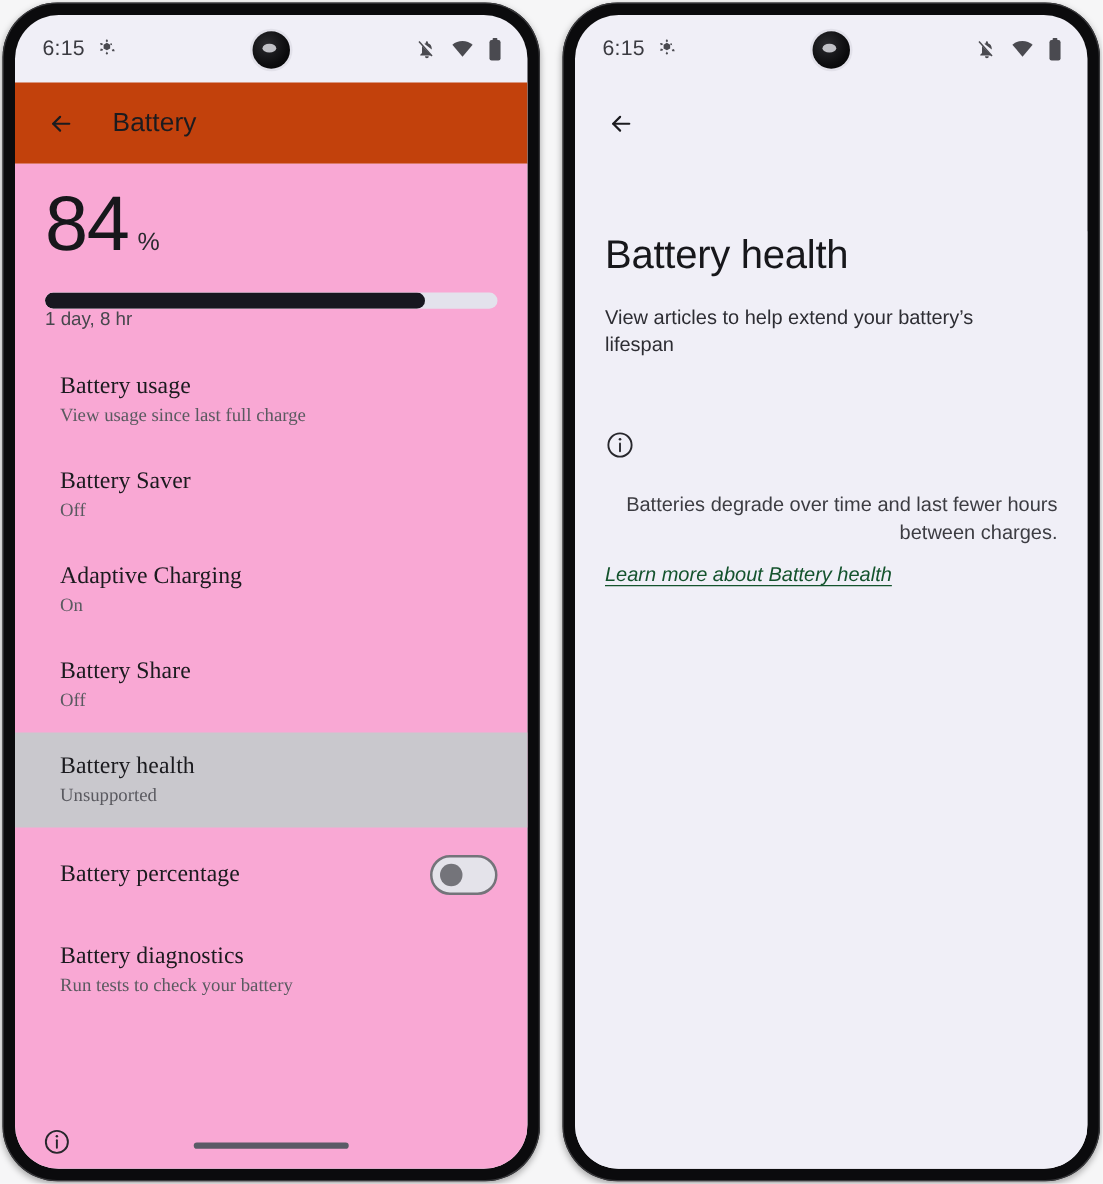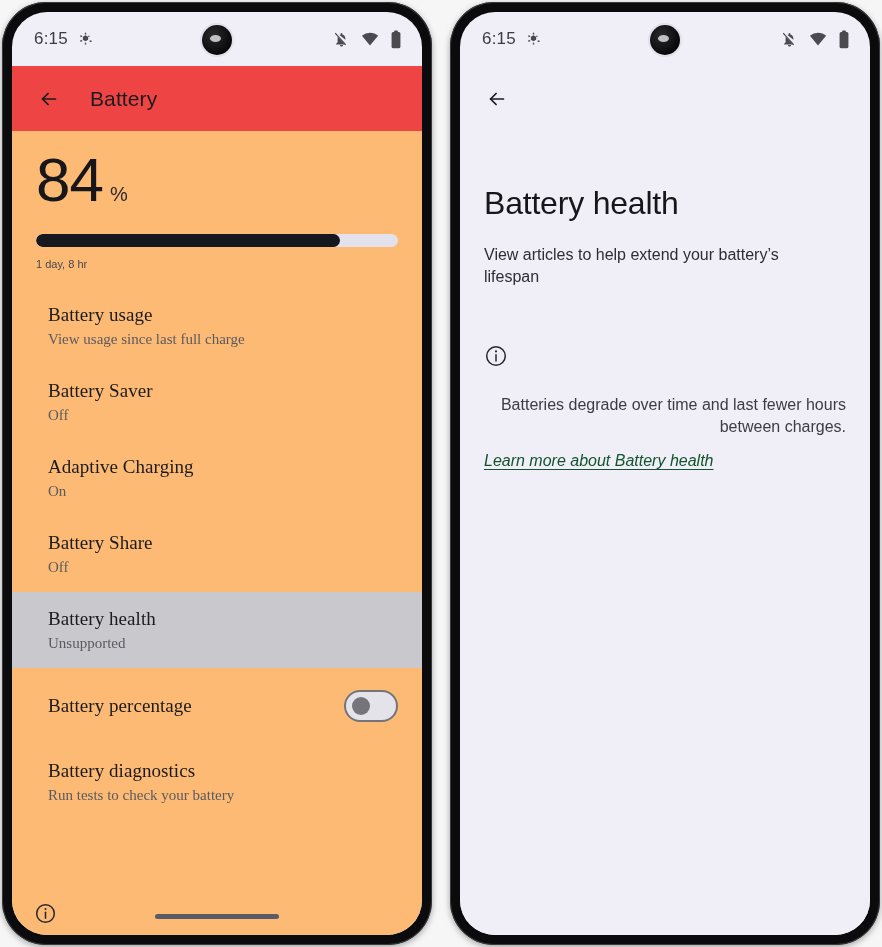--- a/index.html
+++ b/index.html
@@ -106,42 +106,42 @@
     transform: rotate(-18px);
   }
 
   
   .appbar {
     height: 65px;
     display: flex;
     align-items: center;
     padding: 0 20px 0 22px;
     box-sizing: border-box;
-    background: #ef4444;
+    background: #c2410c;
   }
   .appbar.plain { background: transparent; }
   .back-arrow {
     width: 30px;
     height: 30px;
     display: flex;
     align-items: center;
     justify-content: center;
     cursor: pointer;
     flex: none;
   }
   .appbar-title {
     font-size: 21px;
     color: #1b1b1f;
     margin-left: 26px;
     letter-spacing: 0.1px;
   }
 
   
   .content-left {
-    background: #fdba74;
+    background: #f9a8d4;
     height: calc(100% - 54px - 65px);
     position: relative;
   }
 
   .battery-hero {
     padding: 18px 24px 0 24px;
   }
   .pct-row {
     display: flex;
     align-items: baseline;
@@ -165,22 +165,21 @@
     border-radius: 7px;
     background: #e3e2ec;
     overflow: hidden;
   }
   .progress-fill {
     height: 100%;
     border-radius: 7px;
     background: #17171f;
   }
   .time-left {
-    margin-top: 11px;
-    font-size: 11px;
+    font-size: 15px;
     color: #47474d;
   }
 
   
   .list { margin-top: 18px; }
   .list-item {
     padding: 12px 24px 13px 36px;
     box-sizing: border-box;
     display: flex;
     align-items: center;

